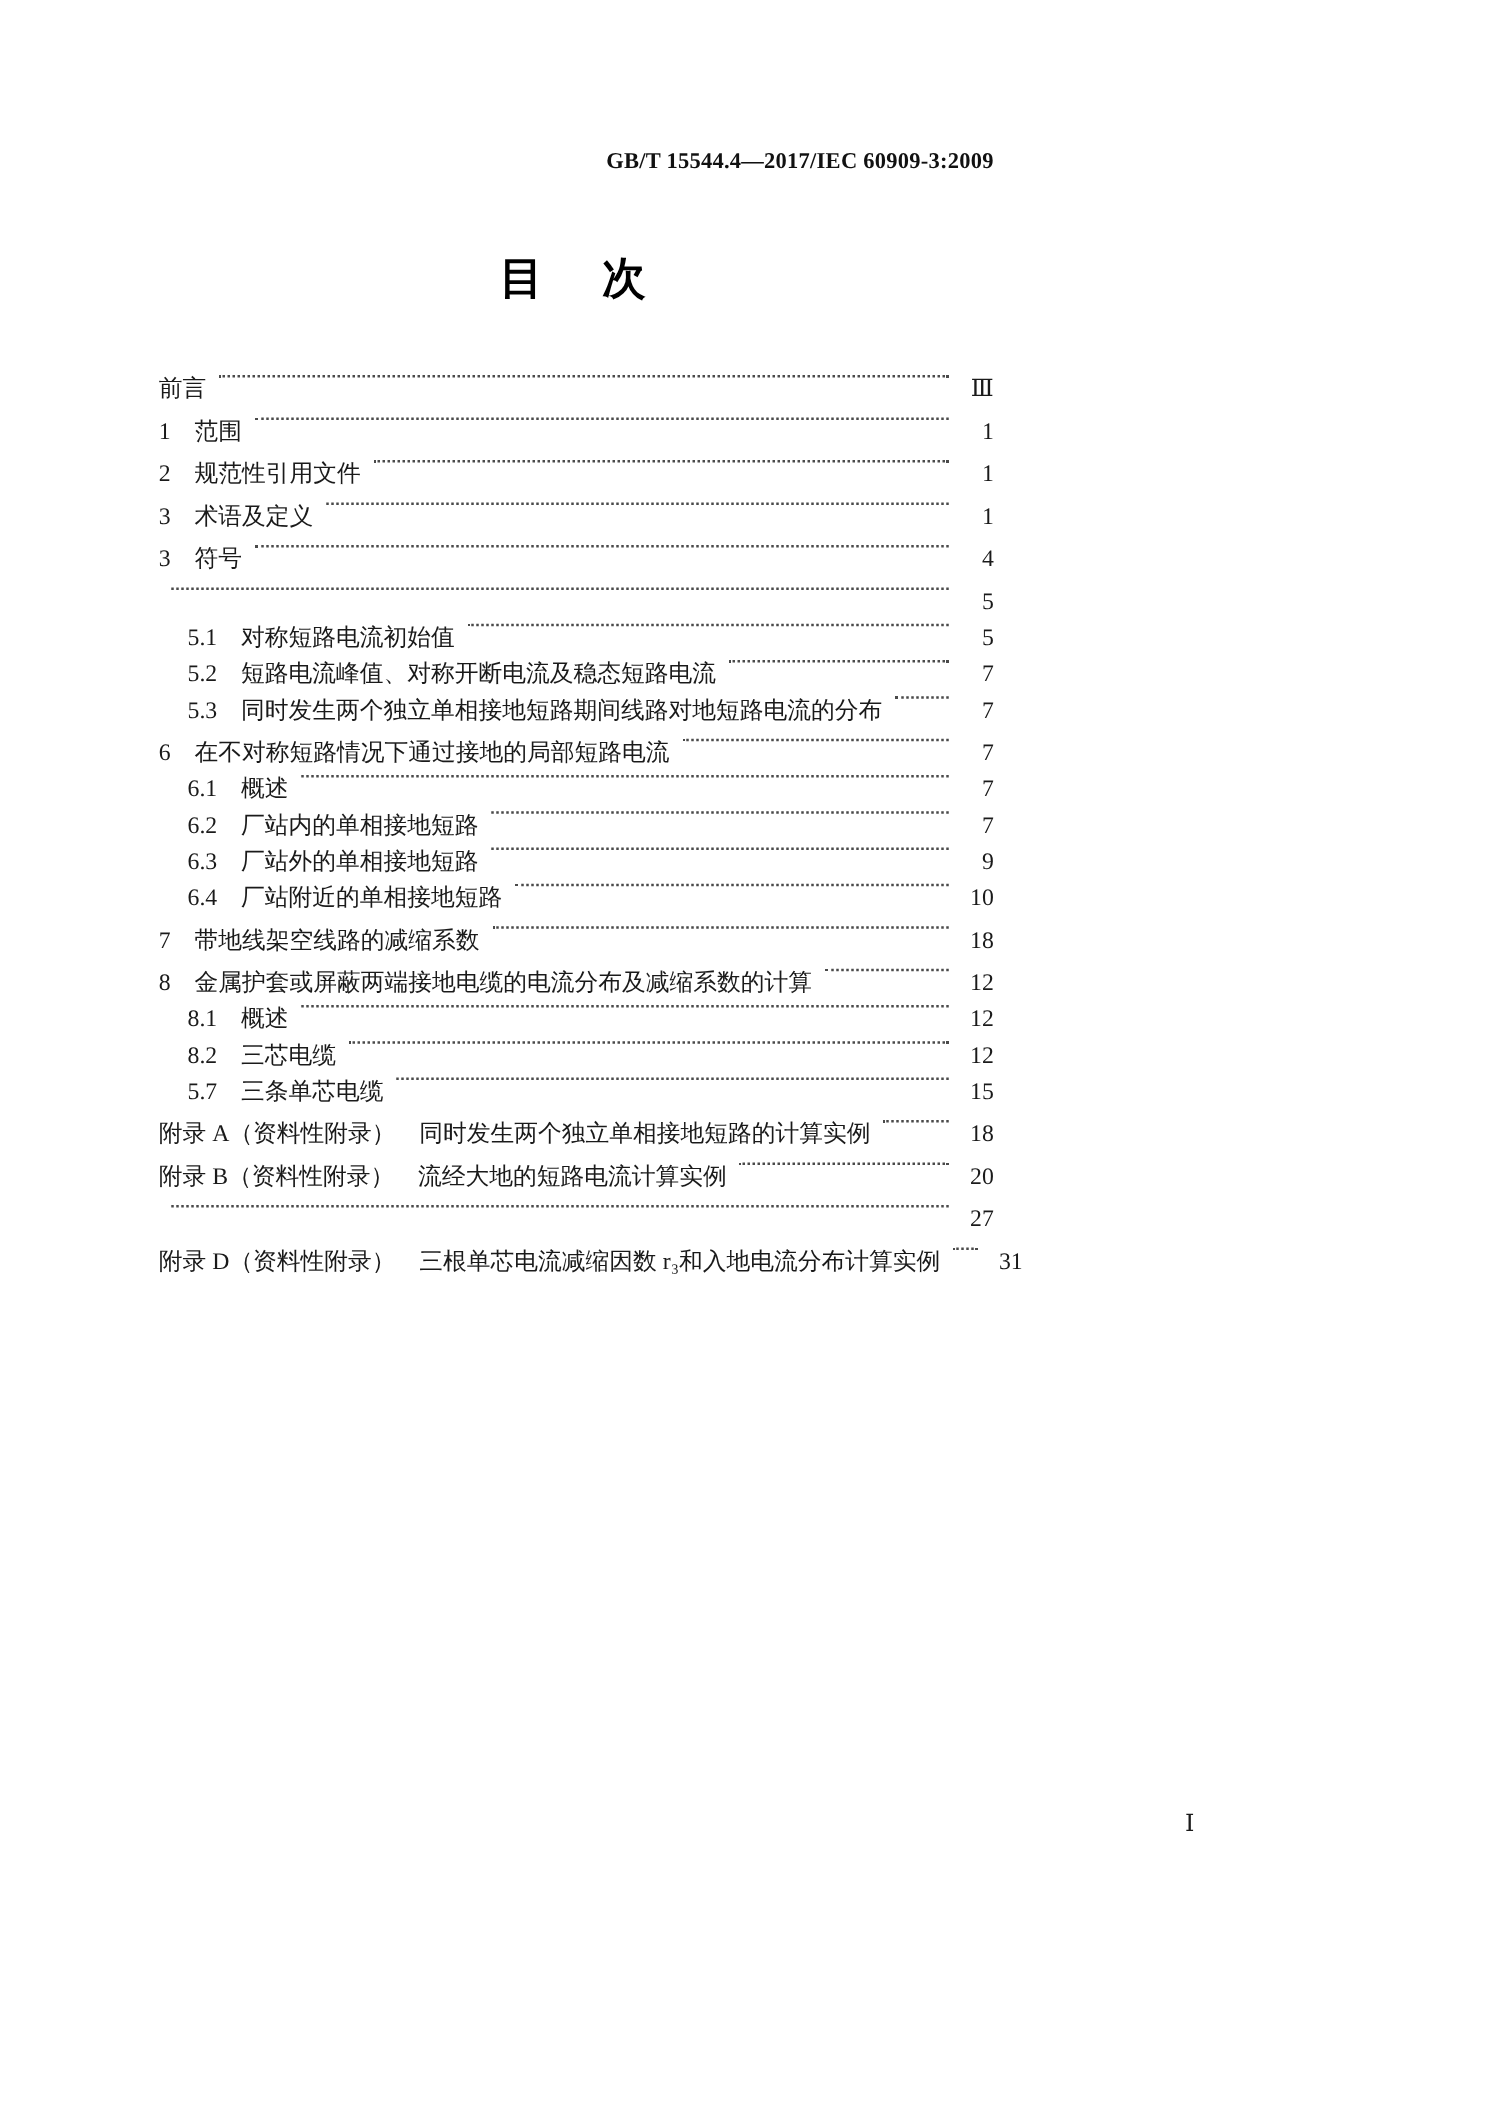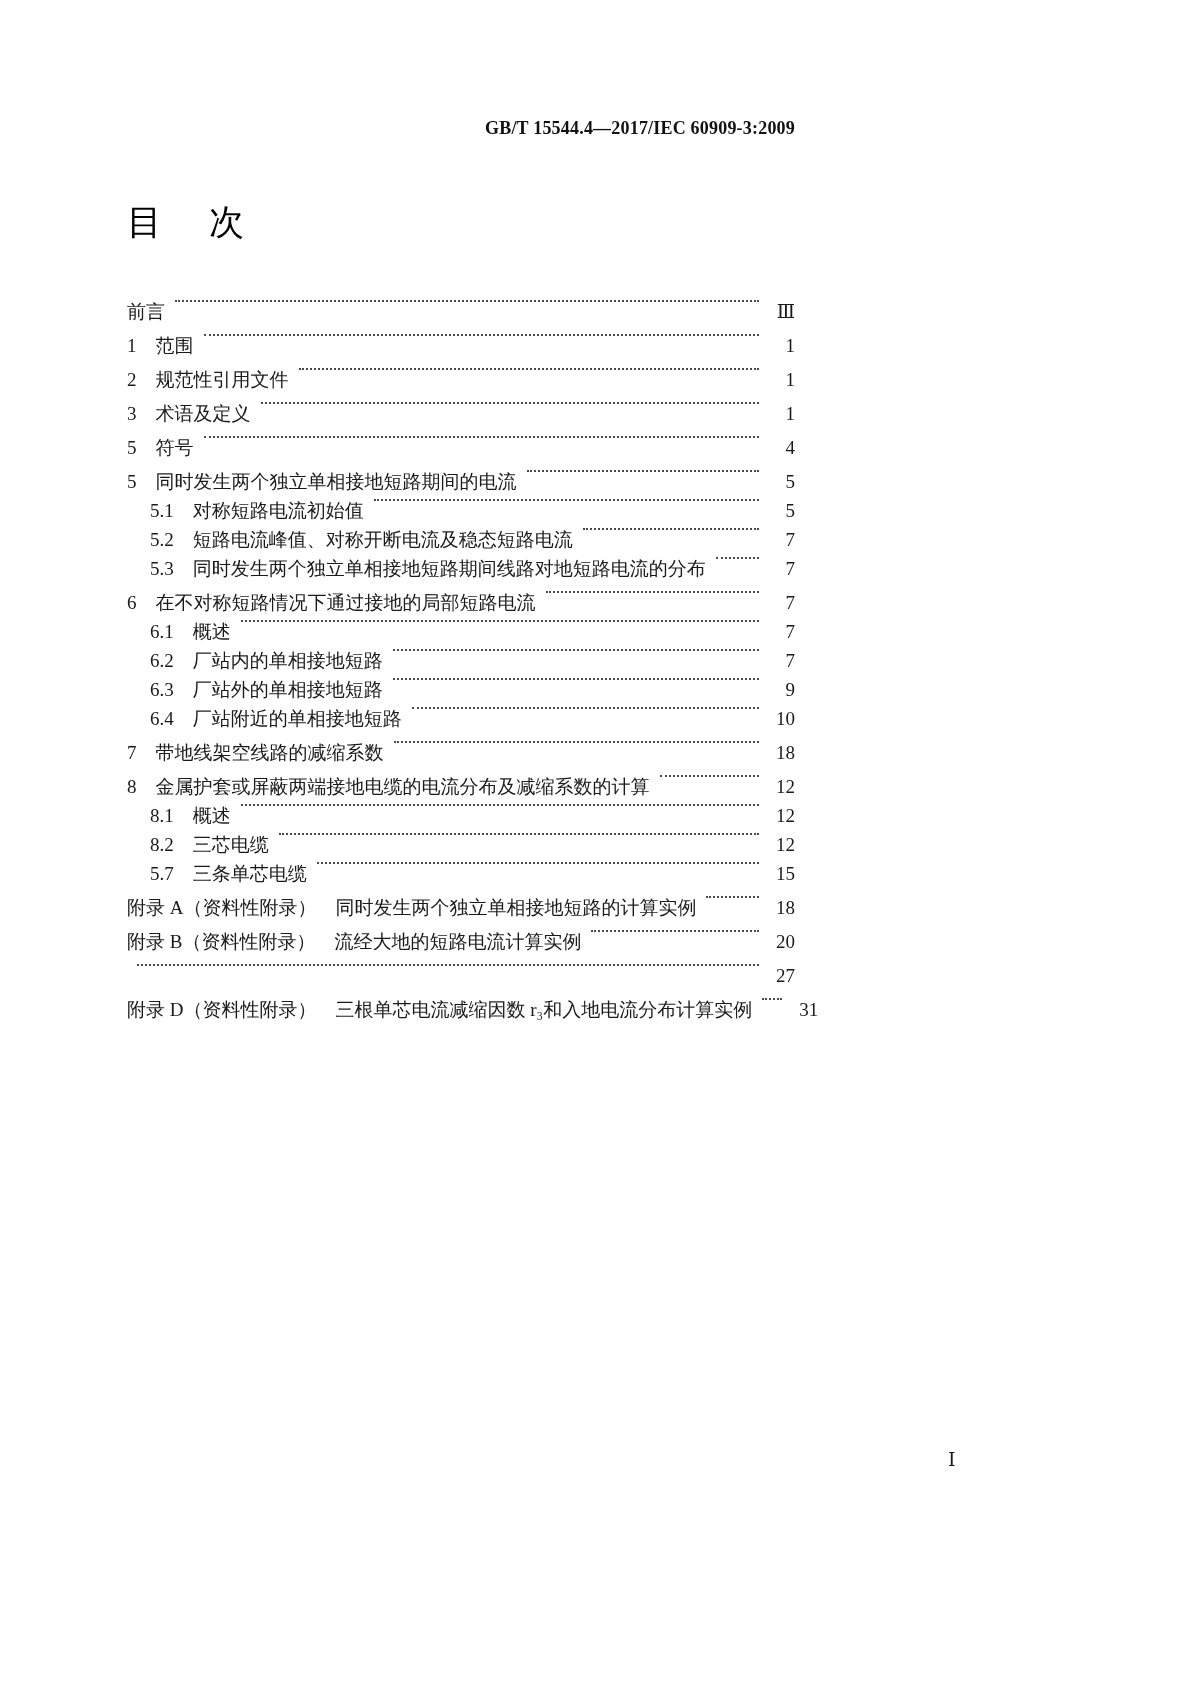--- a/index.html
+++ b/index.html
@@ -24,23 +24,23 @@
   .doc-header {
     margin-top: 118px;
     text-align: right;
     font-size: 18px;
     font-weight: 600;
     letter-spacing: 0.2px;
     color: #111;
   }
   .doc-title {
     margin-top: 60px;
-    text-align: left;
+    text-align: center;
     font-size: 35px;
-    font-weight: 400;
+    font-weight: 700;
     letter-spacing: 6px;
     color: #000;
   }
   .toc-list {
     margin-top: 54px;
     font-size: 19px;
   }
   .toc-row {
     display: flex;
     align-items: flex-start;
@@ -99,26 +99,25 @@
           <span class="toc-label">2　规范性引用文件</span>
           <span class="toc-dots"></span>
           <span class="toc-page">1</span>
         </div>
         <div class="toc-row level0">
           <span class="toc-label">3　术语及定义</span>
           <span class="toc-dots"></span>
           <span class="toc-page">1</span>
         </div>
         <div class="toc-row level0">
-          <span class="toc-label">5　符号</span>
+          <span class="toc-label">3　符号</span>
           <span class="toc-dots"></span>
           <span class="toc-page">4</span>
         </div>
         <div class="toc-row level0">
-          <span class="toc-label">5　同时发生两个独立单相接地短路期间的电流</span>
           <span class="toc-dots"></span>
           <span class="toc-page">5</span>
         </div>
         <div class="toc-row level1">
           <span class="toc-label">5.1　对称短路电流初始值</span>
           <span class="toc-dots"></span>
           <span class="toc-page">5</span>
         </div>
         <div class="toc-row level1">
           <span class="toc-label">5.2　短路电流峰值、对称开断电流及稳态短路电流</span>

